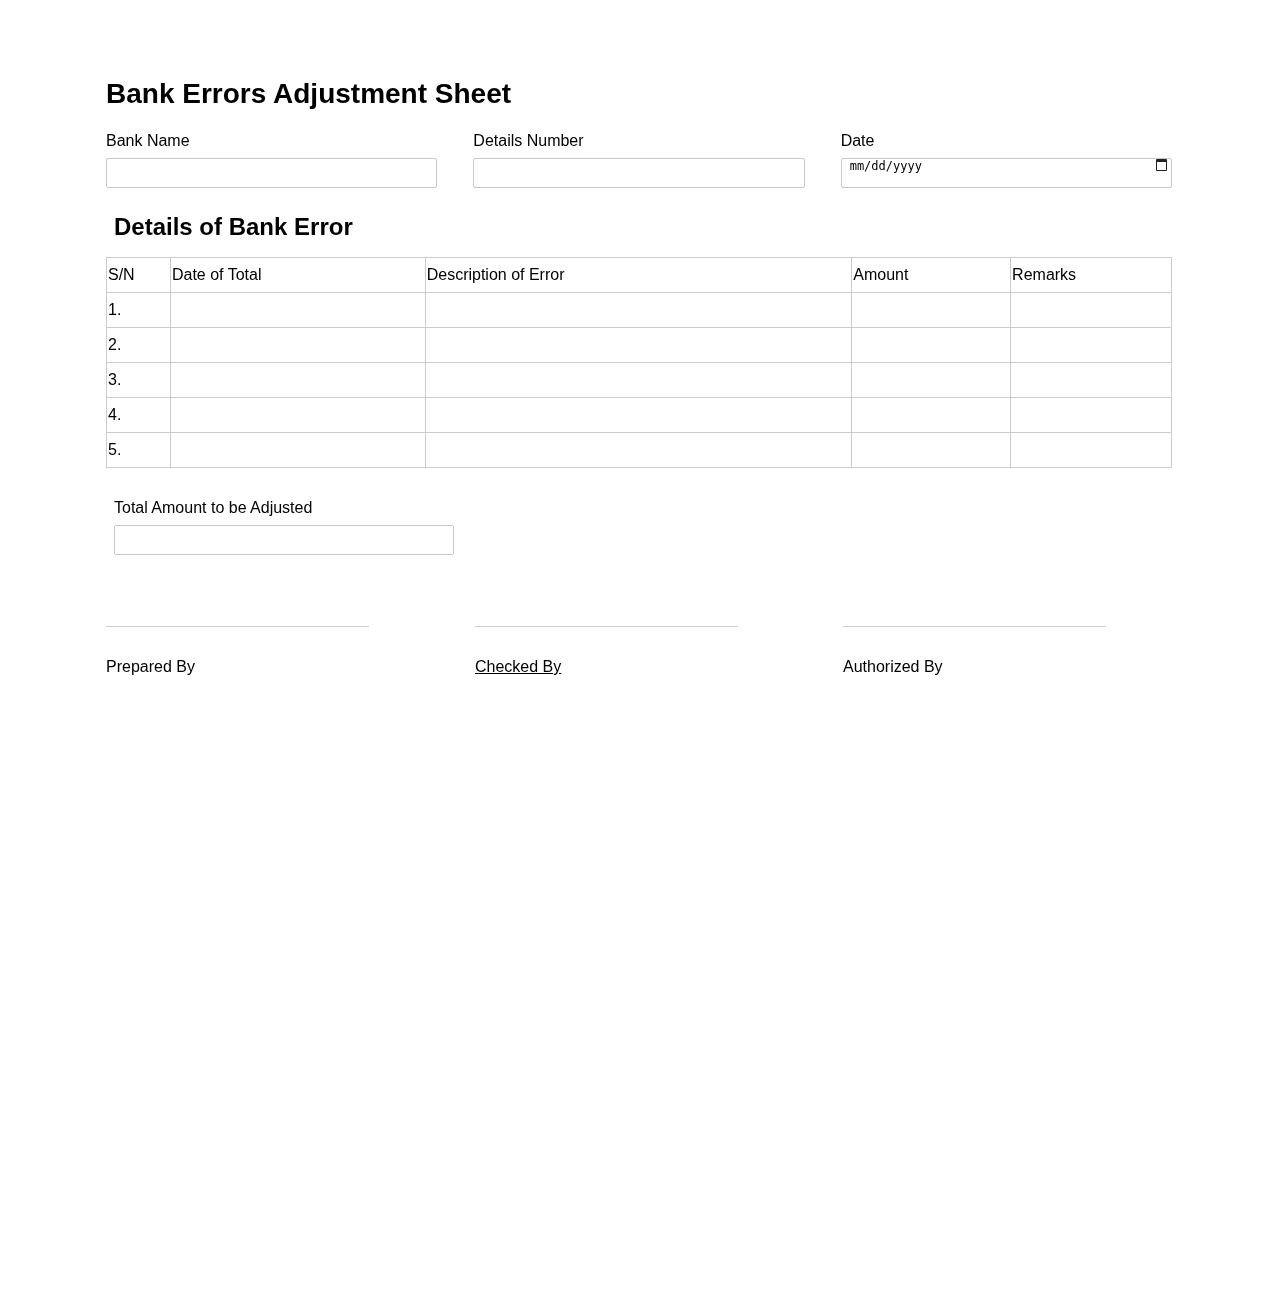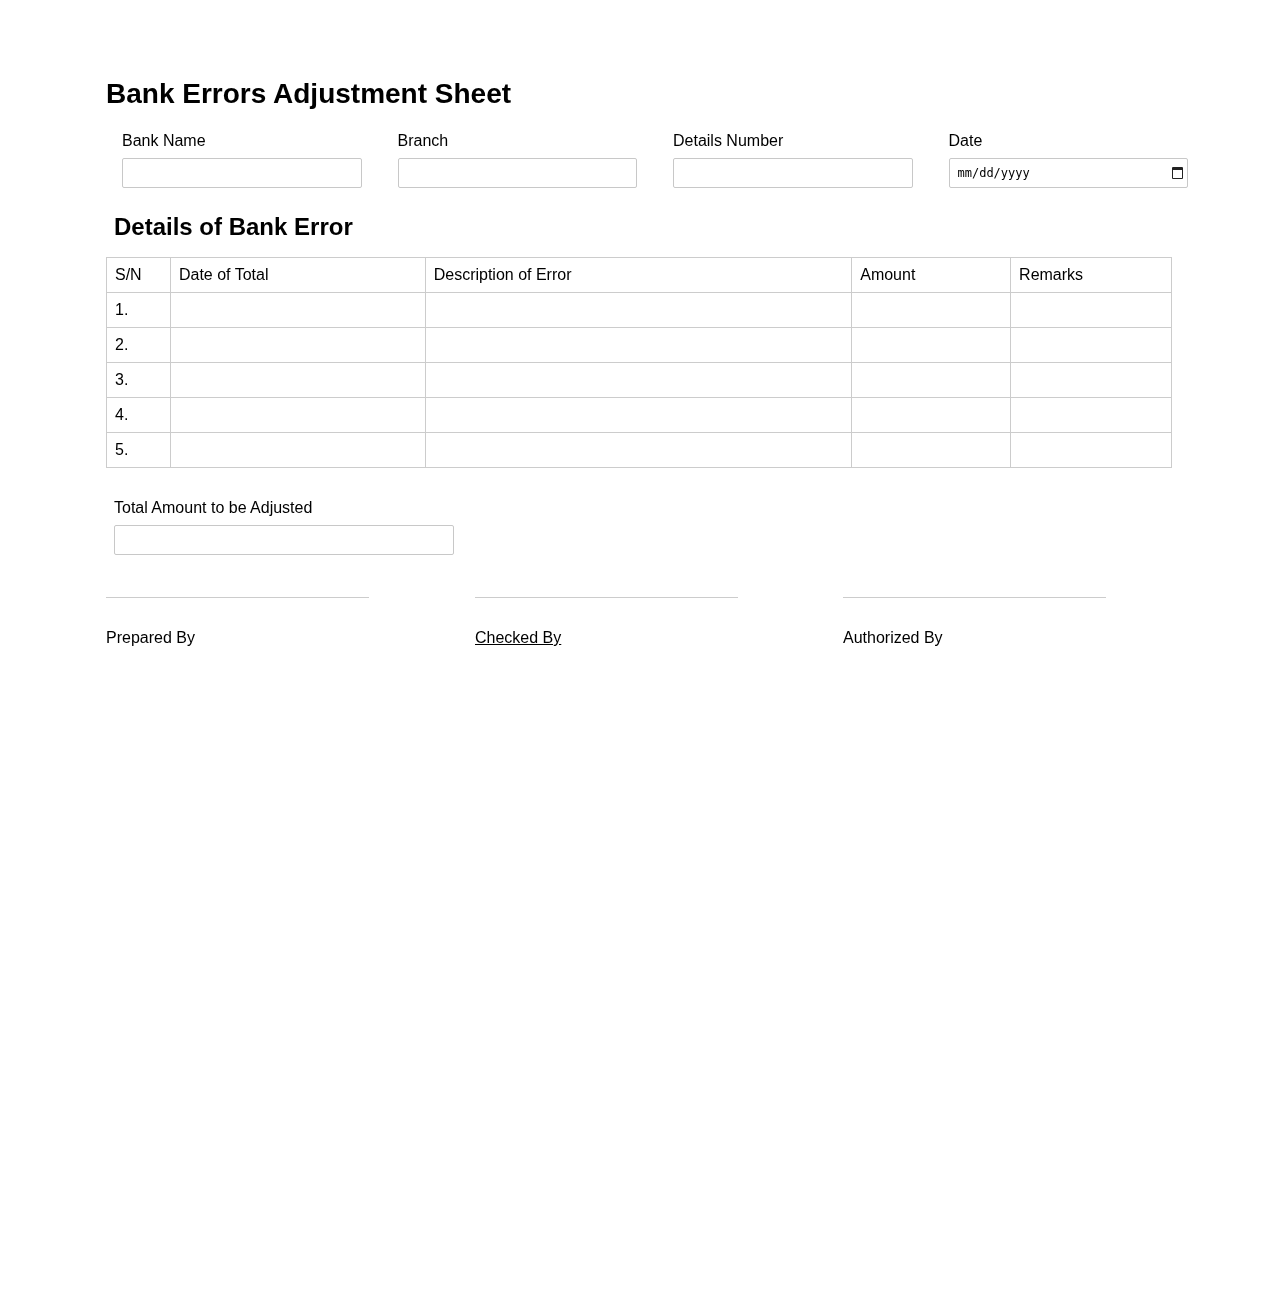--- a/index.html
+++ b/index.html
@@ -21,21 +21,21 @@
       position: absolute;
       left: 106px;
       top: 74px;
       margin: 0;
       font-size: 28px;
       font-weight: bold;
       line-height: 40px;
     }
     .field-row {
       position: absolute;
-      left: 122px;
+      left: 106px;
       top: 131px;
       width: 1066px;
       display: flex;
       gap: 36px;
     }
     .field {
       flex: 1;
       display: flex;
       flex-direction: column;
     }
@@ -48,21 +48,21 @@
       height: 30px;
       width: 100%;
       border: 1px solid #c8c8c8;
       border-radius: 2px;
       background: #fff;
       padding: 0 8px;
       font-size: 13px;
     }
     .date-input {
       display: flex;
-      align-items: center;
+      align-items: flex-start;
       justify-content: space-between;
       height: 30px;
       border: 1px solid #c8c8c8;
       border-radius: 2px;
       padding: 0 4px 0 8px;
       font-family: "DejaVu Sans Mono", monospace;
       font-size: 12px;
       color: #000;
     }
     .cal-icon {
@@ -85,21 +85,21 @@
       position: absolute;
       left: 106px;
       top: 257px;
       width: 1066px;
       border-collapse: collapse;
       font-size: 16px;
     }
     table.errors th, table.errors td {
       border: 1px solid #cccccc;
       height: 35px;
-      padding: 0 8px;
+      padding: 0 1px;
       text-align: left;
       font-weight: normal;
     }
     .total-block {
       position: absolute;
       left: 106px;
       top: 498px;
       width: 340px;
       margin-left: 8px;
     }
@@ -111,21 +111,21 @@
     }
     .total-block input {
       width: 340px;
       height: 30px;
       border: 1px solid #c8c8c8;
       border-radius: 2px;
       background: #fff;
     }
     .sig {
       position: absolute;
-      top: 597px;
+      top: 626px;
       width: 263px;
     }
     .sig .line {
       height: 1px;
       background: #cccccc;
       width: 263px;
     }
     .sig .label {
       margin-top: 30px;
       font-size: 16px;
@@ -135,24 +135,20 @@
 </head>
 <body>
 
 <div class="page">
 
   <h1 class="title">Bank Errors Adjustment Sheet</h1>
 
   <div class="field-row">
     <div class="field">
       <label>Bank Name</label>
-      <input type="text" value="" style="">
-    </div>
-    <div class="field">
-      <label>Branch</label>
       <input type="text" value="" style="">
     </div>
     <div class="field">
       <label>Details Number</label>
       <input type="text" value="" style="">
     </div>
     <div class="field">
       <label>Date</label>
       <div class="date-input">
         <span>mm/dd/yyyy</span>

